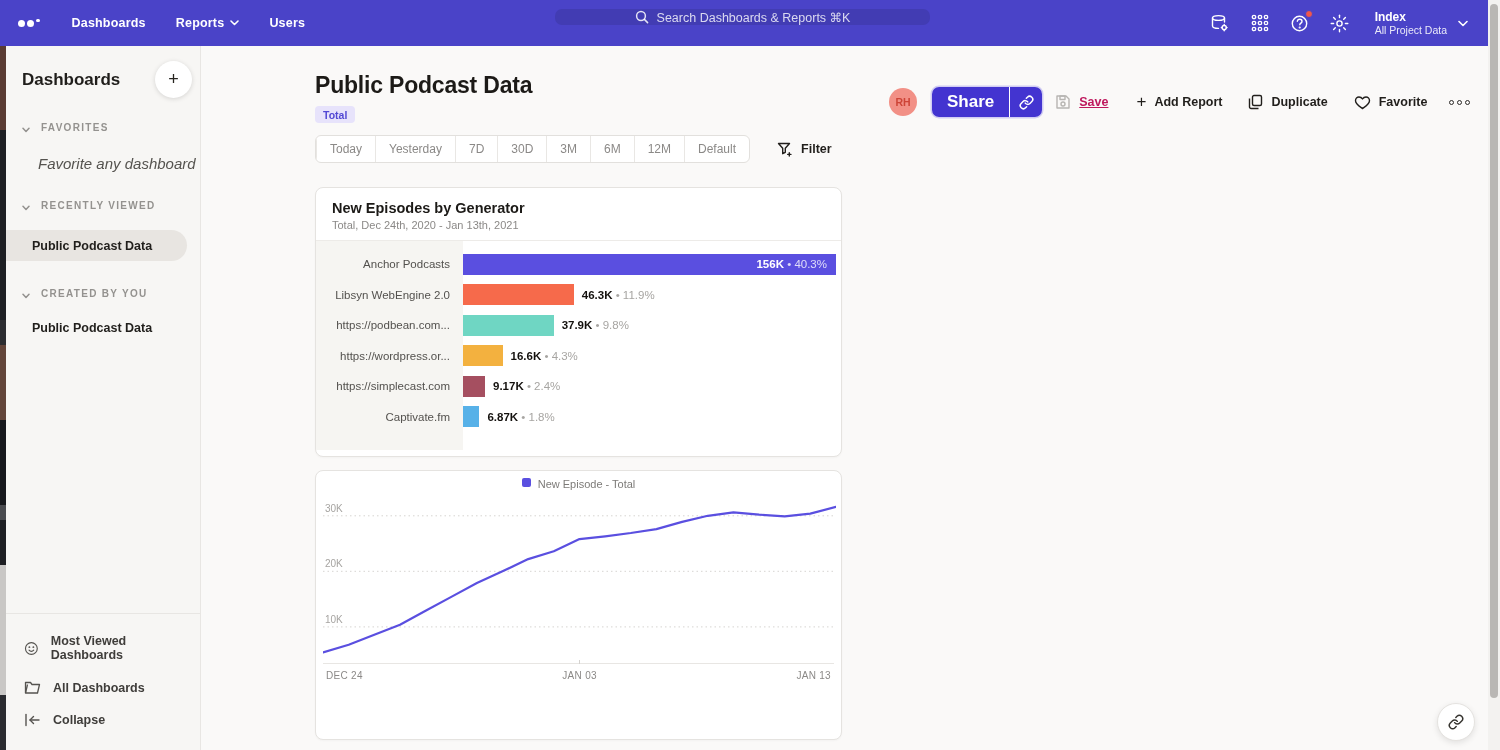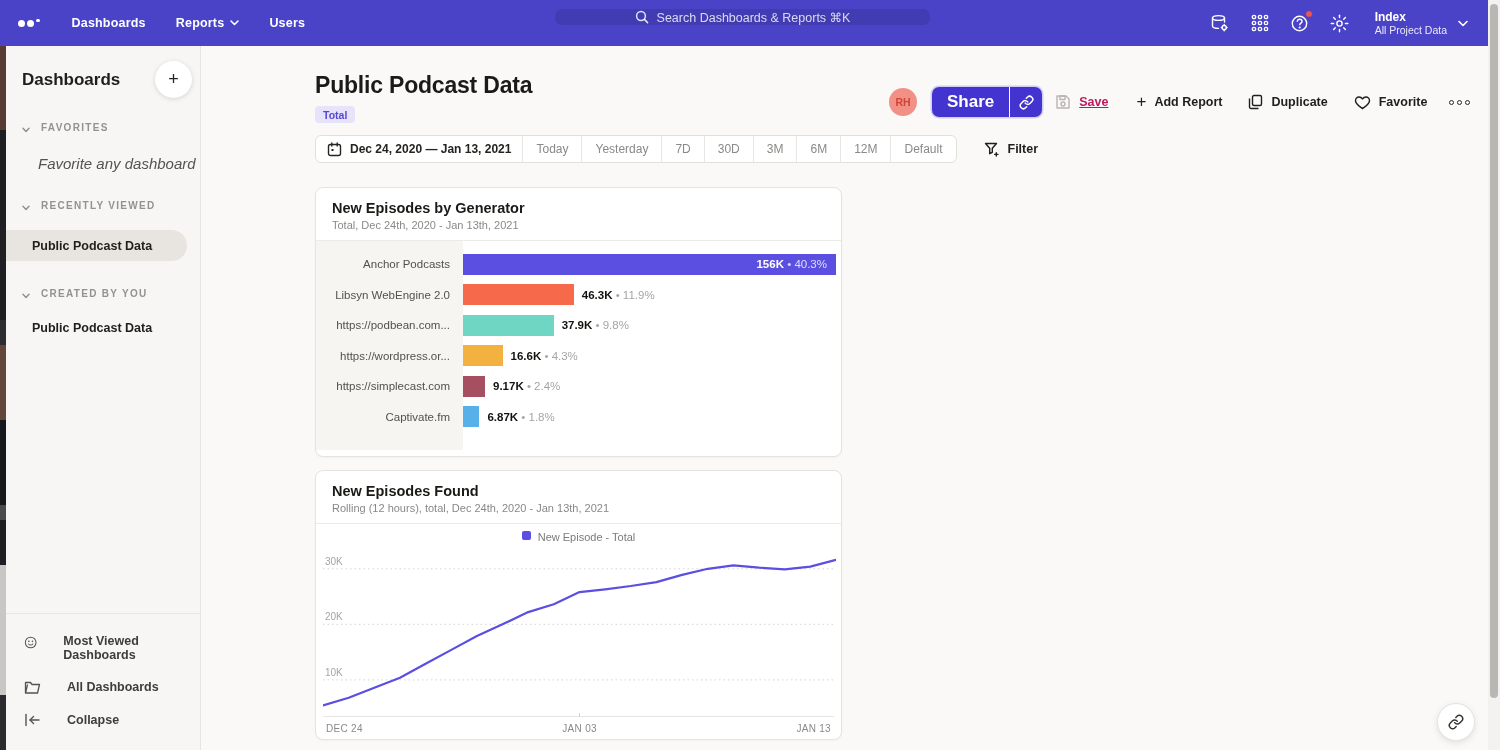--- a/index.html
+++ b/index.html
@@ -34,21 +34,21 @@
   
   .sidebar { position:absolute; left:6px; top:46px; width:195px; bottom:0; background:#f7f6f4; border-right:1px solid #e8e6e3; z-index:4; }
   .side-title-row { display:flex; align-items:center; justify-content:space-between; padding:15px 8px 0 16px; }
   .side-title { font-size:17px; font-weight:700; color:#201e1b; }
   .plus-btn { width:37px; height:37px; border-radius:50%; background:#fff; box-shadow:0 1px 5px rgba(0,0,0,.14); display:flex; align-items:center; justify-content:center; font-size:18px; font-weight:400; color:#26241f; cursor:pointer; }
   .sec-h { display:flex; align-items:flex-end; gap:11px; margin:24px 16px 0; color:#94928f; font-size:10px; font-weight:700; letter-spacing:1.3px; cursor:pointer; }
   .hint-item { margin:22px 0 0 32px; font-style:italic; font-size:15px; color:#55534f; cursor:default; }
   .side-item-active { margin-top:19px; width:181px; height:31px; background:#e8e5e1; border-radius:0 16px 16px 0; display:flex; align-items:center; padding-left:26px; font-size:12.5px; font-weight:600; color:#211f1c; cursor:pointer; }
   .side-item { margin:22px 0 0 26px; font-size:12.5px; font-weight:600; color:#211f1c; cursor:pointer; }
   .side-footer { position:absolute; left:0; right:0; bottom:0; border-top:1px solid #e8e6e3; padding:11px 0 14px; }
-  .f-item { display:flex; align-items:flex-start; gap:26px; padding:9px 18px; font-size:12.5px; font-weight:600; color:#3f3d3a; cursor:pointer; }
+  .f-item { display:flex; align-items:center; gap:12px; padding:9px 18px; font-size:12.5px; font-weight:600; color:#3f3d3a; cursor:pointer; }
 
   
   .main { position:absolute; left:201px; top:46px; right:12px; bottom:0; z-index:2; }
   .page-title { position:absolute; left:114px; top:26px; font-size:23px; font-weight:700; color:#1c1a17; letter-spacing:-.2px; }
   .badge { position:absolute; left:114px; top:60px; background:#e7e3fb; color:#5248d4; font-size:10.5px; font-weight:600; padding:2.5px 8px; border-radius:4px; }
   .actions { position:absolute; left:688px; top:41px; display:flex; align-items:center; }
   .avatar { width:28px; height:28px; border-radius:50%; background:#f29086; color:#cd4437; font-size:10.5px; font-weight:700; display:flex; align-items:center; justify-content:center; cursor:pointer; }
   .share-split { margin-left:15px; height:30px; display:flex; border-radius:7px; overflow:hidden; box-shadow:0 0 0 1.5px rgba(88,77,226,.25); cursor:pointer; }
   .share-main { background:#4334d0; color:#fff; font-size:17px; font-weight:700; padding:0 15px; display:flex; align-items:center; }
   .share-div { width:1px; background:rgba(255,255,255,.85); }
@@ -301,29 +301,20 @@
     </div>
     <div class="more-dots">
         <i></i>
         <i></i>
         <i></i>
       </div>
   </div>
 
   <div class="toolbar">
     <div class="range-box">
-      <div class="range-date">
-        <svg width="15" height="15" viewBox="0 0 15 15" fill="none" stroke="#262421" stroke-width="1.4" stroke-linecap="round">
-            <rect x="1.5" y="2.5" width="12" height="11" rx="2"></rect>
-            <line x1="4.8" y1="1" x2="4.8" y2="4"></line>
-            <line x1="10.2" y1="1" x2="10.2" y2="4"></line>
-            <rect x="4.5" y="7" width="2" height="2" fill="#262421" stroke="none"></rect>
-          </svg>
-        <span>Dec 24, 2020 — Jan 13, 2021</span>
-      </div>
       <div class="range-chip">Today</div>
       <div class="range-chip">Yesterday</div>
       <div class="range-chip">7D</div>
       <div class="range-chip">30D</div>
       <div class="range-chip">3M</div>
       <div class="range-chip">6M</div>
       <div class="range-chip">12M</div>
       <div class="range-chip">Default</div>
     </div>
     <div class="filter">
@@ -387,24 +378,20 @@
               <div class="bar-track">
                 <div class="bar" style="width: 4.4%; background: rgb(87, 177, 232);"></div>
                 <span class="bar-val outside"><b>6.87K</b><span class="pct"> • 1.8%</span></span>
               </div>
             </div>
           </div>
       </div>
     </div>
 
     <div class="card">
-      <div class="card-head">
-        <div class="card-title">New Episodes Found</div>
-        <div class="card-sub">Rolling (12 hours), total, Dec 24th, 2020 - Jan 13th, 2021</div>
-      </div>
       <div class="line-body">
         <div class="legend">
           <span class="sw" style="background: rgb(90, 79, 224);"></span>
           <span>New Episode - Total</span>
         </div>
         <svg id="line-svg" width="513" height="165" viewBox="0 0 513 165">
             <line x1="0" x2="513" y1="128.9" y2="128.9" stroke="#d6d4d1" stroke-width="1" stroke-dasharray="1.5 3"></line>
             <text x="2" y="124.9" fill="#a6a4a1" font-size="10" font-family="&quot;Liberation Sans&quot;, sans-serif">10K</text>
             <line x1="0" x2="513" y1="73.3" y2="73.3" stroke="#d6d4d1" stroke-width="1" stroke-dasharray="1.5 3"></line>
             <text x="2" y="69.3" fill="#a6a4a1" font-size="10" font-family="&quot;Liberation Sans&quot;, sans-serif">20K</text>

